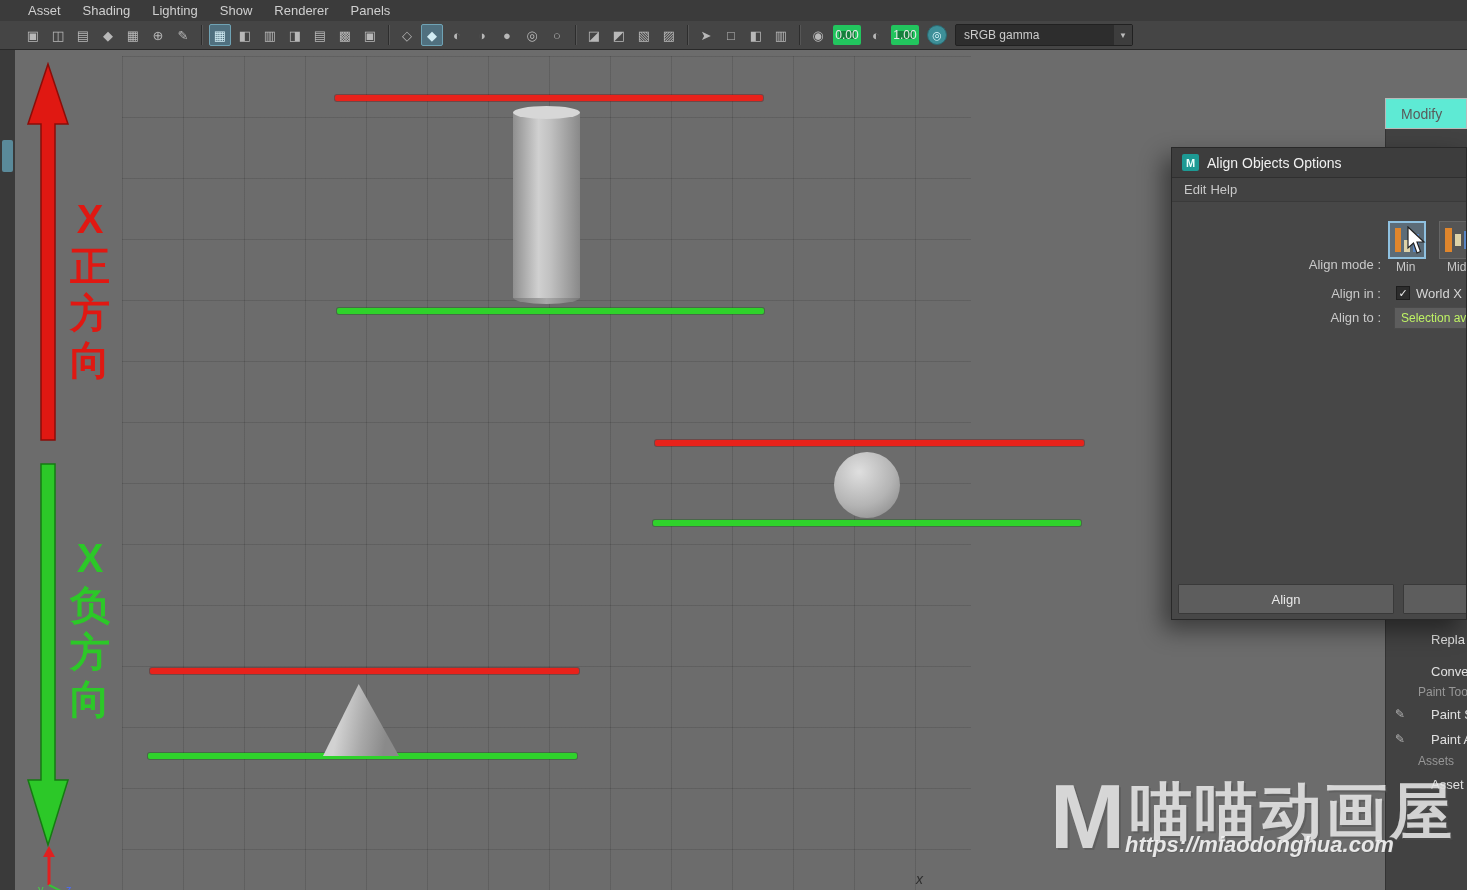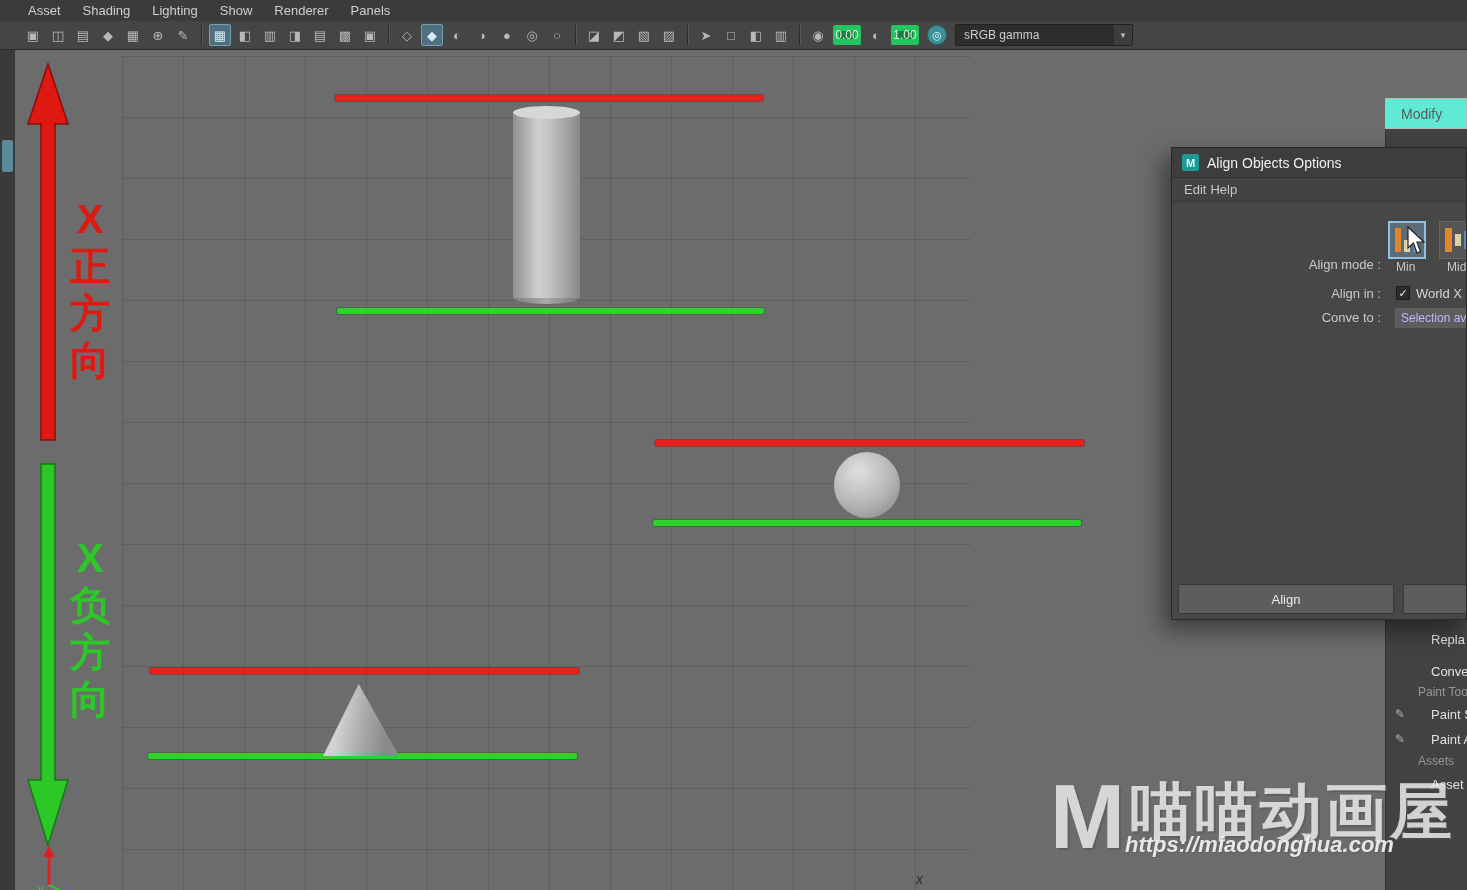--- a/index.html
+++ b/index.html
@@ -93,21 +93,21 @@
   .mode-btn.min { align-items:flex-end; }
   .mode-btn.mid { align-items:center; }
   .mode-btn.selected { border:2px solid #8fc1e0; background:#5c6c78; }
   .mode-btn .b1 { width:7px; height:24px; background:#e0862c; }
   .mode-btn .b2 { width:7px; height:12px; background:#ddd2a8; }
   .mode-btn .b3 { width:7px; height:18px; background:#5a87c5; }
   .mode-lbl { position:absolute; color:#c8c8c8; font-size:12px; }
   .check { position:absolute; width:14px; height:14px; background:#2c2c2c; border:1px solid #1d1d1d;
            color:#eeeeee; font-size:11px; line-height:13px; text-align:center; }
   .dlg-value { position:absolute; color:#d6d6d6; font-size:13px; white-space:nowrap; }
-  .dlg-drop { position:absolute; background:#5d5d5d; border:1px solid #4a4a4a; color:#c4b5fd; font-size:12px;
+  .dlg-drop { position:absolute; background:#5d5d5d; border:1px solid #4a4a4a; color:#bef264; font-size:12px;
               display:flex; align-items:center; padding-left:6px; white-space:nowrap; overflow:hidden; }
   .dlg-btn { position:absolute; height:30px; background:#5d5d5d; border:1px solid #393939; border-radius:1px;
              color:#e8e8e8; font-size:13px; display:flex; align-items:center; justify-content:center; }
 
   
   .wm-logo { position:absolute; left:1050px; top:766px; font-size:90px; font-weight:bold;
              color:rgba(240,240,240,0.82); text-shadow:2px 2px 0 rgba(80,80,80,0.45); z-index:60; }
   .wm-name { position:absolute; left:1130px; top:770px; font-size:62px; font-weight:bold; letter-spacing:3px;
              color:rgba(240,240,240,0.82); text-shadow:2px 2px 0 rgba(80,80,80,0.45); z-index:60; white-space:nowrap; }
   .wm-url { position:absolute; left:1125px; top:832px; font-size:22px; font-style:italic; font-weight:bold;
@@ -275,21 +275,21 @@
       <div class="b2"></div>
       <div class="b3"></div>
     </div>
     <span class="mode-lbl" style="left:224px; top:58px;">Min</span>
     <span class="mode-lbl" style="left:275px; top:58px;">Mid</span>
 
     <span class="lbl" style="top:84px;">Align in :</span>
     <div class="check" style="left:224px; top:84px;">✓</div>
     <span class="dlg-value" style="left:244px; top:84px;">World X</span>
 
-    <span class="lbl" style="top:108px;">Conve to :</span>
+    <span class="lbl" style="top:108px;">Align to :</span>
     <div class="dlg-drop" style="left:222px; top:105px; width:74px; height:22px;">Selection av</div>
 
     <div class="dlg-btn" style="left:6px; top:382px; width:216px;">Align</div>
     <div class="dlg-btn" style="left:231px; top:382px; width:65px;"></div>
   </div>
 </div>
 
 <svg class="cursor" width="22" height="30" viewBox="0 0 22 30">
   <polygon points="1,1 1,22 6.5,17 10,27 13.5,25.5 10,16 17,16" fill="#ffffff" stroke="#222222" stroke-width="1.2"></polygon>
 </svg>

